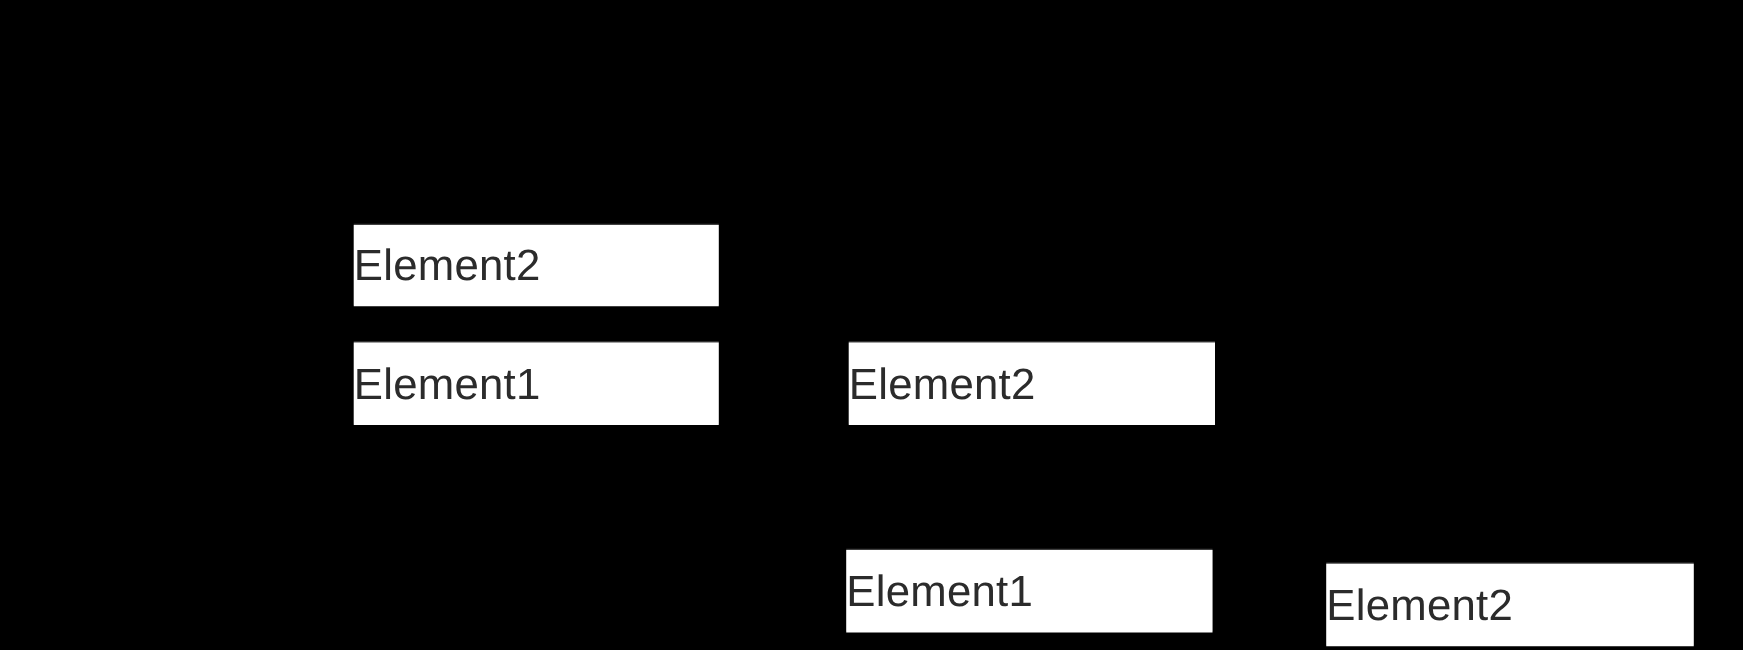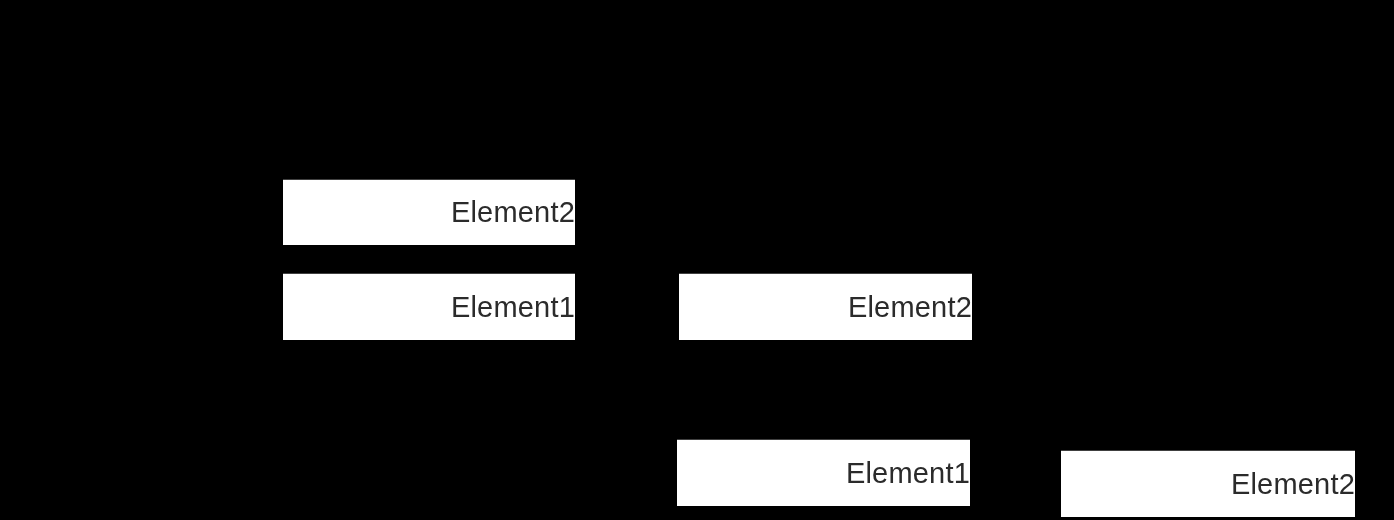--- a/index.html
+++ b/index.html
@@ -14,22 +14,22 @@
     background: var(--background, #000000);
     overflow: hidden;
     font-family: "Liberation Sans", "DejaVu Sans", sans-serif;
   }
   .stack-box {
     position: absolute;
     background: var(--box-fill, #ffffff);
     color: var(--box-text, #2b2b2b);
     display: flex;
     align-items: center;
-    justify-content: flex-end;
-    font-size: 29px;
+    justify-content: flex-start;
+    font-size: 35px;
     line-height: 1;
     letter-spacing: 0.2px;
     box-shadow: 0 -1px 0 rgba(255,255,255,0.25);
   }
   
   .s1-e2 { left: 283px;  top: 180px; width: 292px; height: 65px; }
   .s1-e1 { left: 283px;  top: 274px; width: 292px; height: 66px; }
   .s2-e2 { left: 679px;  top: 274px; width: 293px; height: 66px; }
   .s2-e1 { left: 677px;  top: 440px; width: 293px; height: 66px; }
   .s3-e2 { left: 1061px; top: 451px; width: 294px; height: 66px; }

